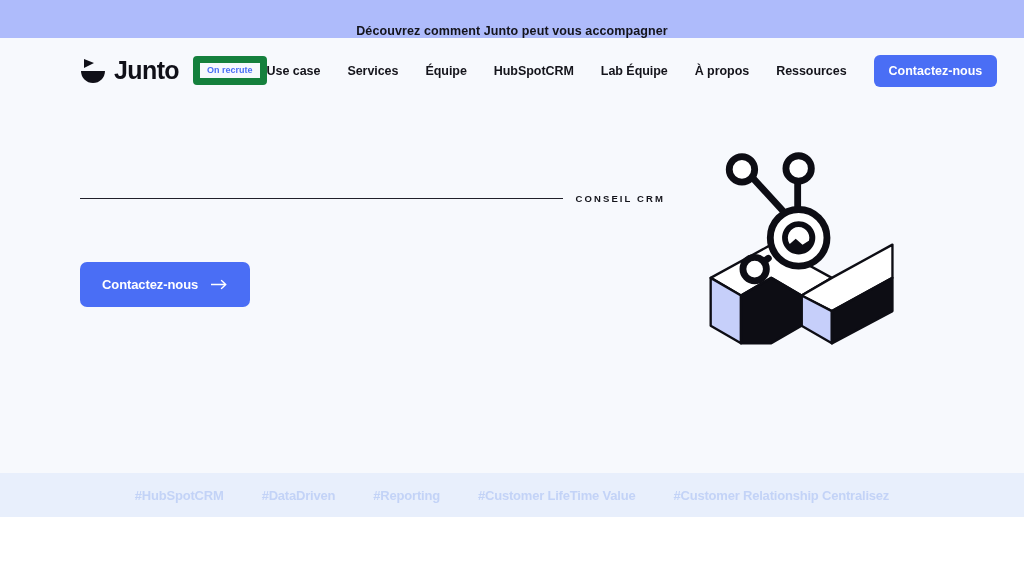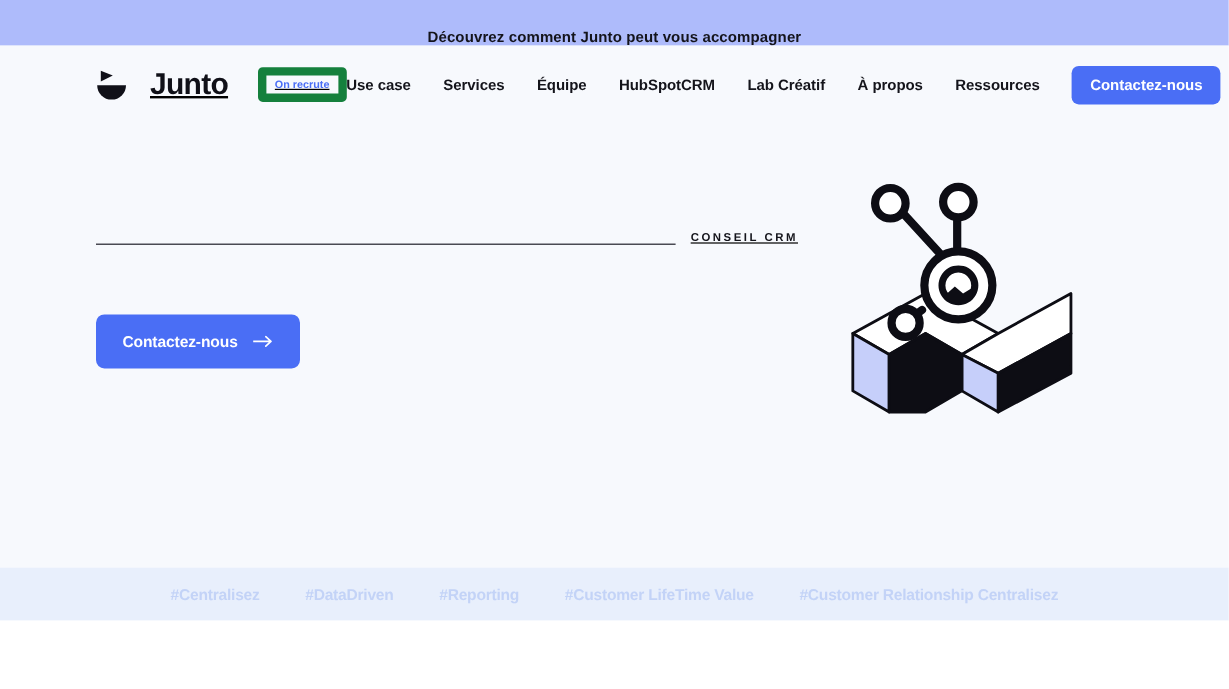--- a/index.html
+++ b/index.html
@@ -38,22 +38,21 @@
   
   .header {
     height:65px;
     display:flex;
     align-items:center;
     padding:0 80px 0 80px;
   }
   .brand {
     display:flex;
     align-items:center;
-    gap:19px;
-    text-decoration:underline;
+    gap:8px;
   }
   .logo-mark { width:26px; height:28px; display:block; flex:none; }
   .logo-word {
     font-size:25px;
     font-weight:bold;
     color:#101018;
     letter-spacing:-.6px;
   }
   .recruit-badge {
     margin-left:6px;
@@ -105,24 +104,23 @@
   .hero {
     display:flex;
     padding:0 80px;
     margin-top:90px;
     align-items:flex-start;
   }
   .hero-copy { width:585px; flex:none; }
 
   .eyebrow-row {
     display:flex;
-    align-items:flex-end;
+    align-items:center;
     gap:13px;
     margin-bottom:16px;
-    text-decoration:underline;
   }
   .eyebrow-line {
     height:1px;
     background:#20202a;
     flex:1 1 auto;
     min-width:0;
   }
   .eyebrow-text {
     font-size:9.5px;
     font-weight:bold;
@@ -208,21 +206,21 @@
       </svg>
       <span class="logo-word">Junto</span>
       <span class="recruit-badge">On recrute</span>
     </div>
 
     <nav class="nav">
       <a class="nav-link" href="#">Use case</a>
       <a class="nav-link" href="#">Services</a>
       <a class="nav-link" href="#">Équipe</a>
       <a class="nav-link" href="#">HubSpotCRM</a>
-      <a class="nav-link" href="#">Lab Créatif</a>
+      <a class="nav-link" href="#">Lab Équipe</a>
       <a class="nav-link" href="#">À propos</a>
       <a class="nav-link" href="#">Ressources</a>
       <button class="nav-cta">Contactez-nous</button>
       <a class="nav-lang" href="#">EN</a>
     </nav>
   </div>
 
   <div class="hero">
 
     <div class="hero-copy">
@@ -269,21 +267,21 @@
         </g>
         <g fill="#0d0d14">
           <path d="M104 80 a17 17 0 1 0 0.1 0 Z M104 86 a11 11 0 1 1 -0.1 0 Z"></path>
         </g>
         <path d="M92 106 l9 -8 l7 6 l8 -5 v9 a16 16 0 0 1 -24 -2 Z" fill="#0d0d14"></path>
       </svg>
     </div>
   </div>
 
   <div class="tag-strip">
-    <span class="tag">#Centralisez</span>
+    <span class="tag">#HubSpotCRM</span>
     <span class="tag">#DataDriven</span>
     <span class="tag">#Reporting</span>
     <span class="tag">#Customer LifeTime Value</span>
     <span class="tag">#Customer Relationship Centralisez</span>
   </div>
 </div>
 
 <div class="below-fold"></div>
 
 </body></html>

